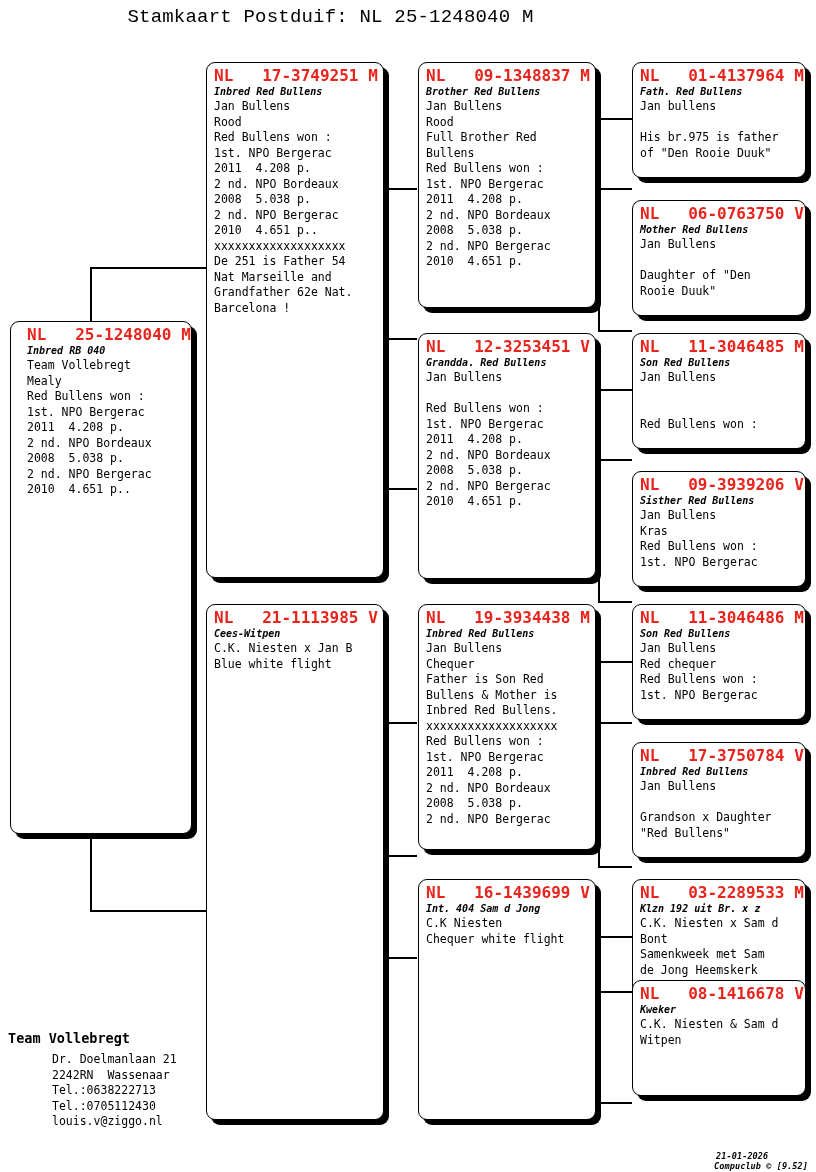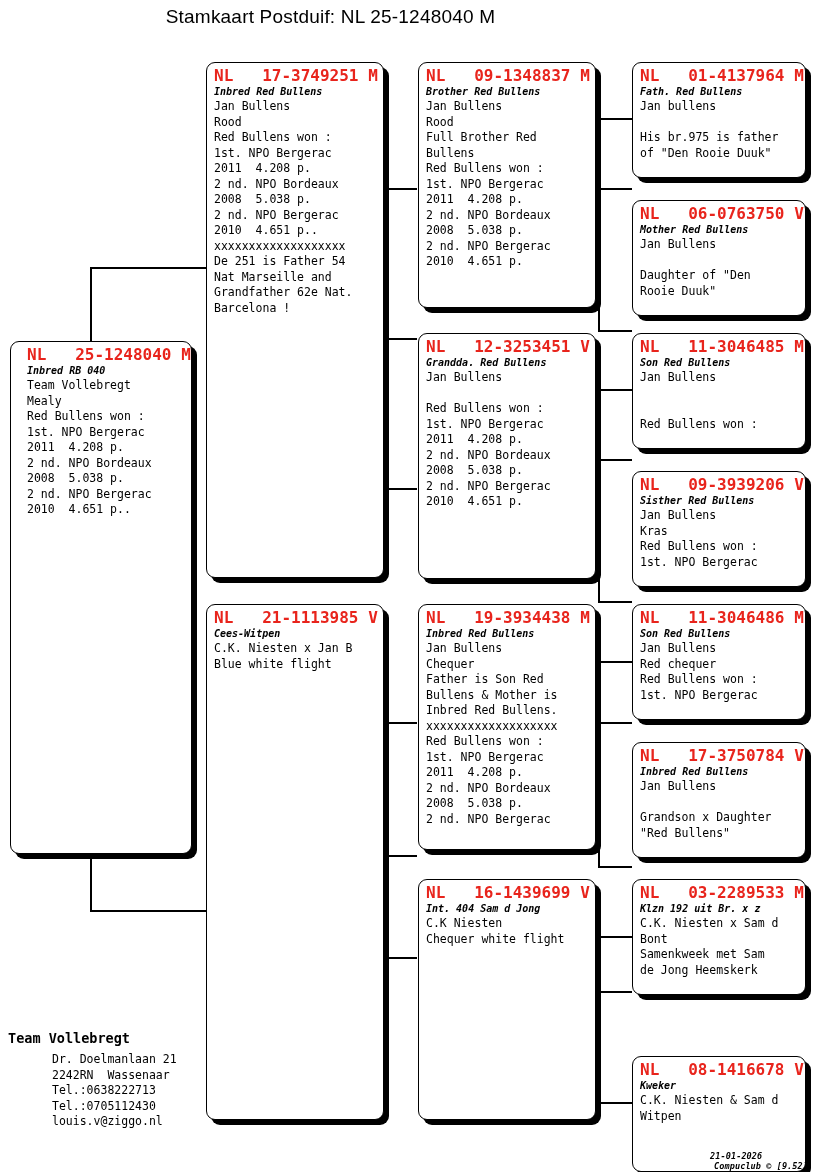--- a/index.html
+++ b/index.html
@@ -18,21 +18,21 @@
     position: relative;
     width: 816px;
     height: 1172px;
   }
   .title {
     position: absolute;
     left: 0;
     top: 6px;
     width: 661px;
     text-align: center;
-    font-family: Liberation Sans, sans-serif;
+    font-family: Liberation Mono, monospace;
     font-size: 19px;
     color: #000;
     letter-spacing: 0.2px;
   }
   
   .box {
     position: absolute;
     box-sizing: border-box;
     background: #ffffff;
     border: 1.5px solid #000;
@@ -98,21 +98,21 @@
     position: absolute;
     right: 8px;
     top: 1141px;
     font-size: 8.5px;
     font-style: italic;
     font-weight: bold;
     color: #000;
     white-space: pre;
     letter-spacing: 0.1px;
   }
-  .credit span { margin-left: 20px; }
+  .credit span { margin-left: 14px; }
   .credit span:first-child { margin-left: 16px; }
 </style>
 </head>
 <body>
 
 <div id="page">
 
   <div class="title">Stamkaart Postduif: NL  25-1248040 M</div>
 
   <div class="ln-v" style="left:90px; top:267px; height:644px;"></div>
@@ -146,21 +146,21 @@
   <div class="ln-h" style="left:598px; top:722px; width:34px;"></div>
   <div class="ln-v" style="left:598px; top:661px; height:205px;"></div>
   <div class="ln-h" style="left:598px; top:661px; width:34px;"></div>
   <div class="ln-h" style="left:598px; top:866px; width:34px;"></div>
 
   <div class="ln-h" style="left:598px; top:991px; width:34px;"></div>
   <div class="ln-v" style="left:598px; top:936px; height:166px;"></div>
   <div class="ln-h" style="left:598px; top:936px; width:34px;"></div>
   <div class="ln-h" style="left:598px; top:1102px; width:34px;"></div>
 
-  <div class="box" style="left:10px; top:341px; width:182px; height:513px;padding-left:16px;">
+  <div class="box" style="left:10px; top:321px; width:182px; height:513px;padding-left:16px;">
     <div class="ring">NL   25-1248040 M</div>
     <div class="nm">Inbred RB 040</div>
     <div>
       <div class="ln">Team Vollebregt</div>
       <div class="ln">Mealy</div>
       <div class="ln">Red Bullens won :</div>
       <div class="ln">1st. NPO Bergerac</div>
       <div class="ln">2011  4.208 p.</div>
       <div class="ln">2 nd. NPO Bordeaux</div>
       <div class="ln">2008  5.038 p.</div>
@@ -331,21 +331,21 @@
     <div class="ring">NL   03-2289533 M</div>
     <div class="nm">Klzn 192 uit Br. x z</div>
     <div>
       <div class="ln">C.K. Niesten x Sam d</div>
       <div class="ln">Bont</div>
       <div class="ln">Samenkweek met Sam</div>
       <div class="ln">de Jong Heemskerk</div>
     </div>
   </div>
 
-  <div class="box" style="left:632px; top:1056px; width:174px; height:116px;">
+  <div class="box" style="left:632px; top:980px; width:174px; height:116px;">
     <div class="ring">NL   08-1416678 V</div>
     <div class="nm">Kweker</div>
     <div>
       <div class="ln">C.K. Niesten &amp; Sam d</div>
       <div class="ln">Witpen</div>
     </div>
   </div>
 
   <div class="owner">
     <div class="oname">Team Vollebregt</div>

